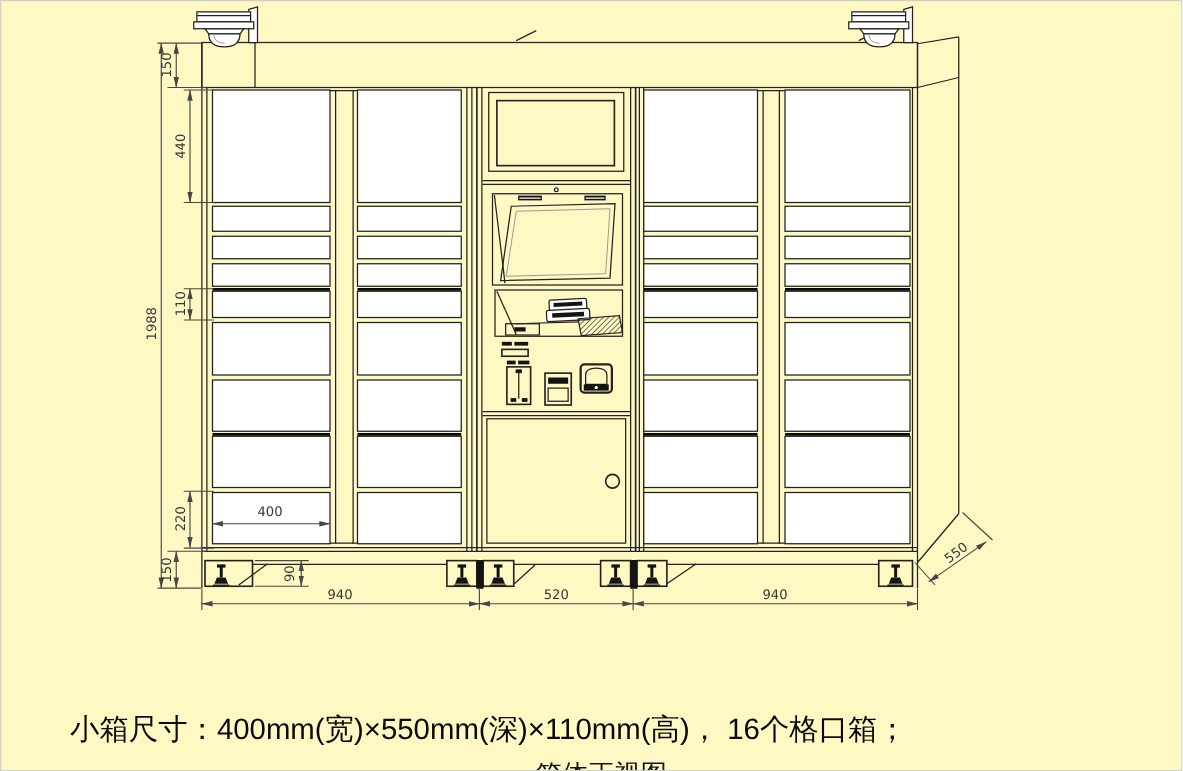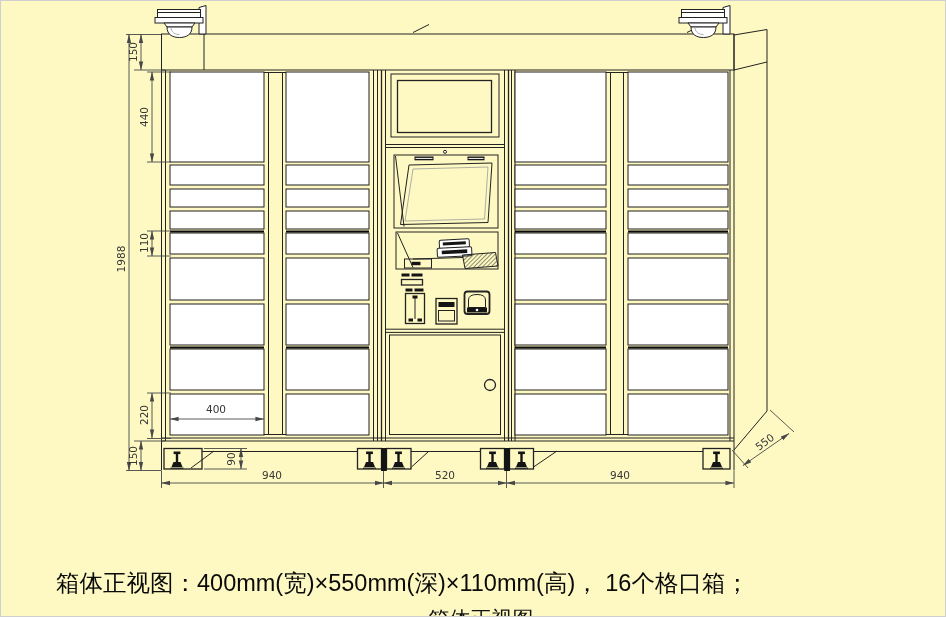--- a/index.html
+++ b/index.html
@@ -297,20 +297,20 @@
     <text x="234" y="458" class="dimt" text-anchor="middle" transform="rotate(-90 234 458)">90</text>
     <text x="215" y="412" class="dimt" text-anchor="middle">400</text>
     <text x="271" y="478" class="dimt" text-anchor="middle">940</text>
     <text x="444" y="478" class="dimt" text-anchor="middle">520</text>
     <text x="619" y="478" class="dimt" text-anchor="middle">940</text>
     <text x="766" y="444" class="dimt" text-anchor="middle" transform="rotate(-37 766 444)">550</text>
   </g>
 </svg>
 
 <div class="specs">
-  <div class="spec-line">箱体正视图：400mm(宽)×550mm(深)×110mm(高)， 16个格口箱；</div>
+  <div class="spec-line">小箱尺寸：400mm(宽)×550mm(深)×110mm(高)， 16个格口箱；</div>
   
   
 </div>
 <div class="caption-clip">
   <span>箱体正视图</span>
 </div>
 </div>
 
 </body></html>

